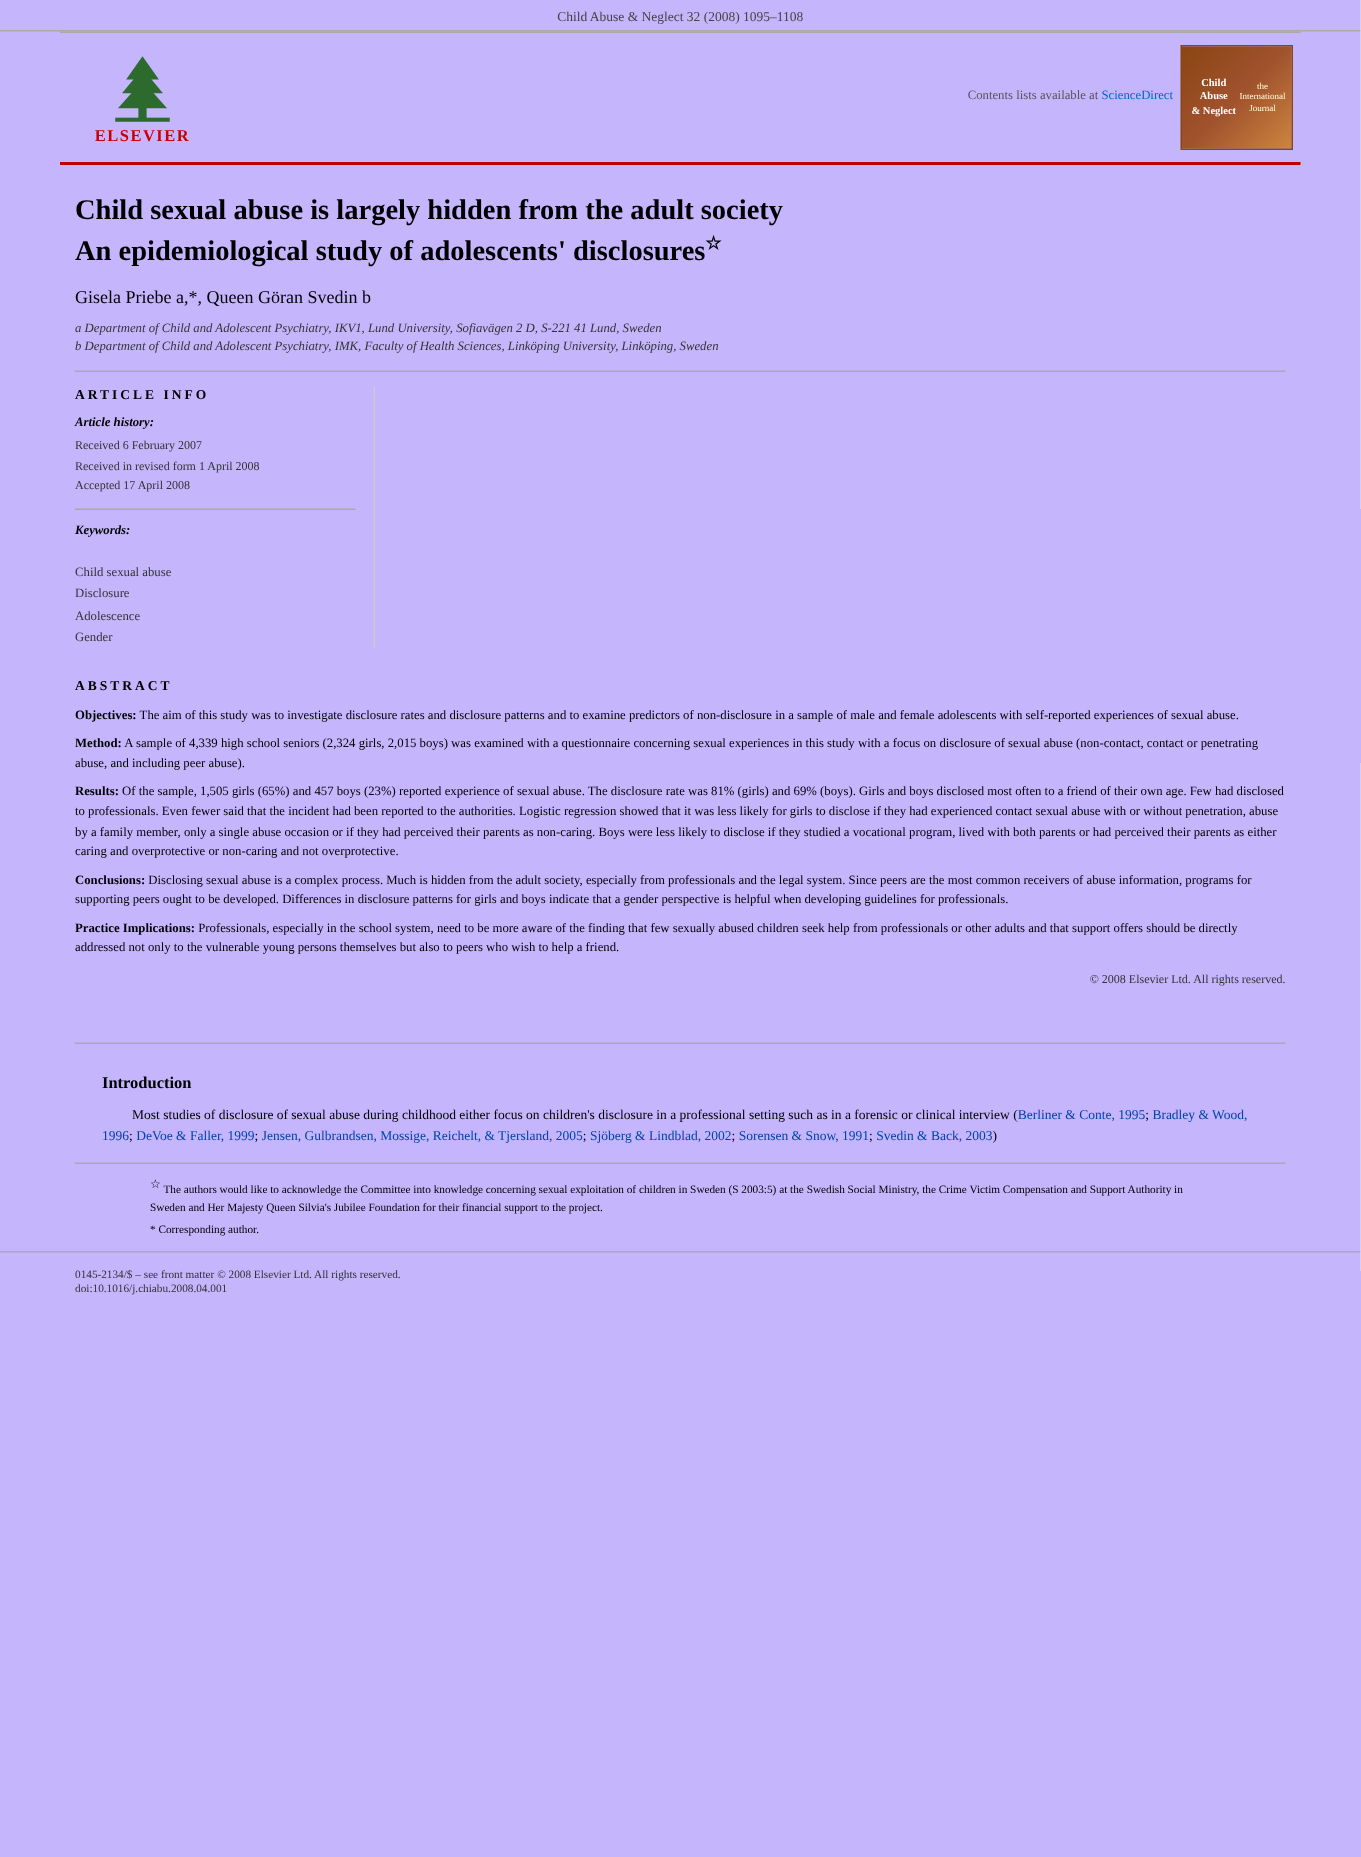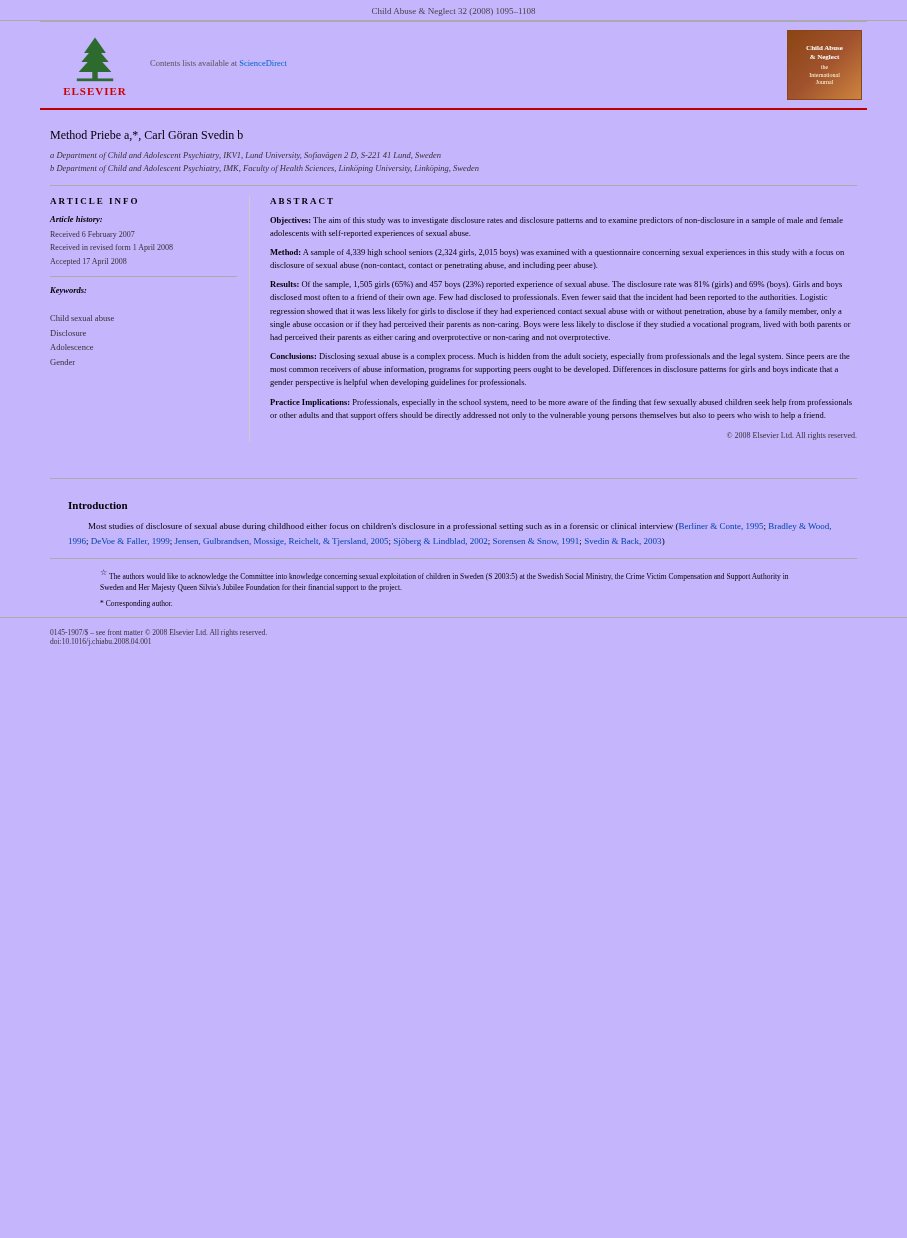--- a/index.html
+++ b/index.html
@@ -62,21 +62,21 @@
       font-weight: bold;
       color: #c00;
       letter-spacing: 1px;
       margin-top: 2px;
     }
 
     .journal-title-center {
       flex: 1;
       display: flex;
       flex-direction: column;
-      align-items: flex-start;
+      align-items: flex-end;
       justify-content: center;
     }
 
     .contents-line {
       font-size: 8.5px;
       color: #555;
       margin-bottom: 4px;
     }
 
     .sciencedirect-link {
@@ -97,21 +97,21 @@
       align-items: center;
       justify-content: center;
     }
 
     .journal-badge {
       width: 75px;
       height: 70px;
       background: linear-gradient(135deg, #8B4513 0%, #a0522d 50%, #cd853f 100%);
       border: 1px solid #8B4513;
       display: flex;
-      flex-direction: column;
+      flex-direction: row;
       align-items: center;
       justify-content: center;
       padding: 4px;
     }
 
     .badge-title {
       font-size: 7px;
       color: #fff;
       text-align: center;
       font-weight: bold;
@@ -160,20 +160,21 @@
       line-height: 1.5;
     }
 
     
     .two-col {
       display: flex;
       gap: 20px;
       margin-bottom: 16px;
       border-top: 1px solid #aaa;
       padding-top: 10px;
+      flex-direction: column;
     }
 
     .col-left {
       width: 200px;
       flex-shrink: 0;
       border-right: 1px solid #ccc;
       padding-right: 12px;
     }
 
     .col-right {
@@ -339,23 +340,27 @@
     <div class="journal-logo-right">
       <div class="journal-badge">
         <div class="badge-title">Child Abuse<br>&amp; Neglect</div>
         <div class="badge-sub">the<br>International<br>Journal</div>
       </div>
     </div>
   </div>
 
   <div class="main-content">
 
+    <div class="article-title">
+      <span>Child sexual abuse is largely hidden from the adult society</span><br>
+      <span>An epidemiological study of adolescents' disclosures</span><span class="title-star">☆</span>
+    </div>
 
     <div class="authors">
-      <span>Method Priebe a,*, Carl Göran Svedin b</span>
+      <span>Gisela Priebe a,*, Queen Göran Svedin b</span>
     </div>
 
     <div class="affiliations">
       <div>a Department of Child and Adolescent Psychiatry, IKV1, Lund University, Sofiavägen 2 D, S-221 41 Lund, Sweden</div>
       <div>b Department of Child and Adolescent Psychiatry, IMK, Faculty of Health Sciences, Linköping University, Linköping, Sweden</div>
     </div>
 
     <div class="two-col">
 
       <div class="col-left">
@@ -428,17 +433,17 @@
 
   <div class="footnote-section">
     <div class="footnote-text">
       <span class="footnote-star">☆</span>
       <span>The authors would like to acknowledge the Committee into knowledge concerning sexual exploitation of children in Sweden (S 2003:5) at the Swedish Social Ministry, the Crime Victim Compensation and Support Authority in Sweden and Her Majesty Queen Silvia's Jubilee Foundation for their financial support to the project.</span>
     </div>
     <div class="footnote-text">* Corresponding author.</div>
   </div>
 
   <div class="page-bottom">
-    <div>0145-1907/$ – see front matter © 2008 Elsevier Ltd. All rights reserved.</div>
+    <div>0145-2134/$ – see front matter © 2008 Elsevier Ltd. All rights reserved.</div>
     <div>doi:10.1016/j.chiabu.2008.04.001</div>
   </div>
 
 </div>
 
 </body></html>

